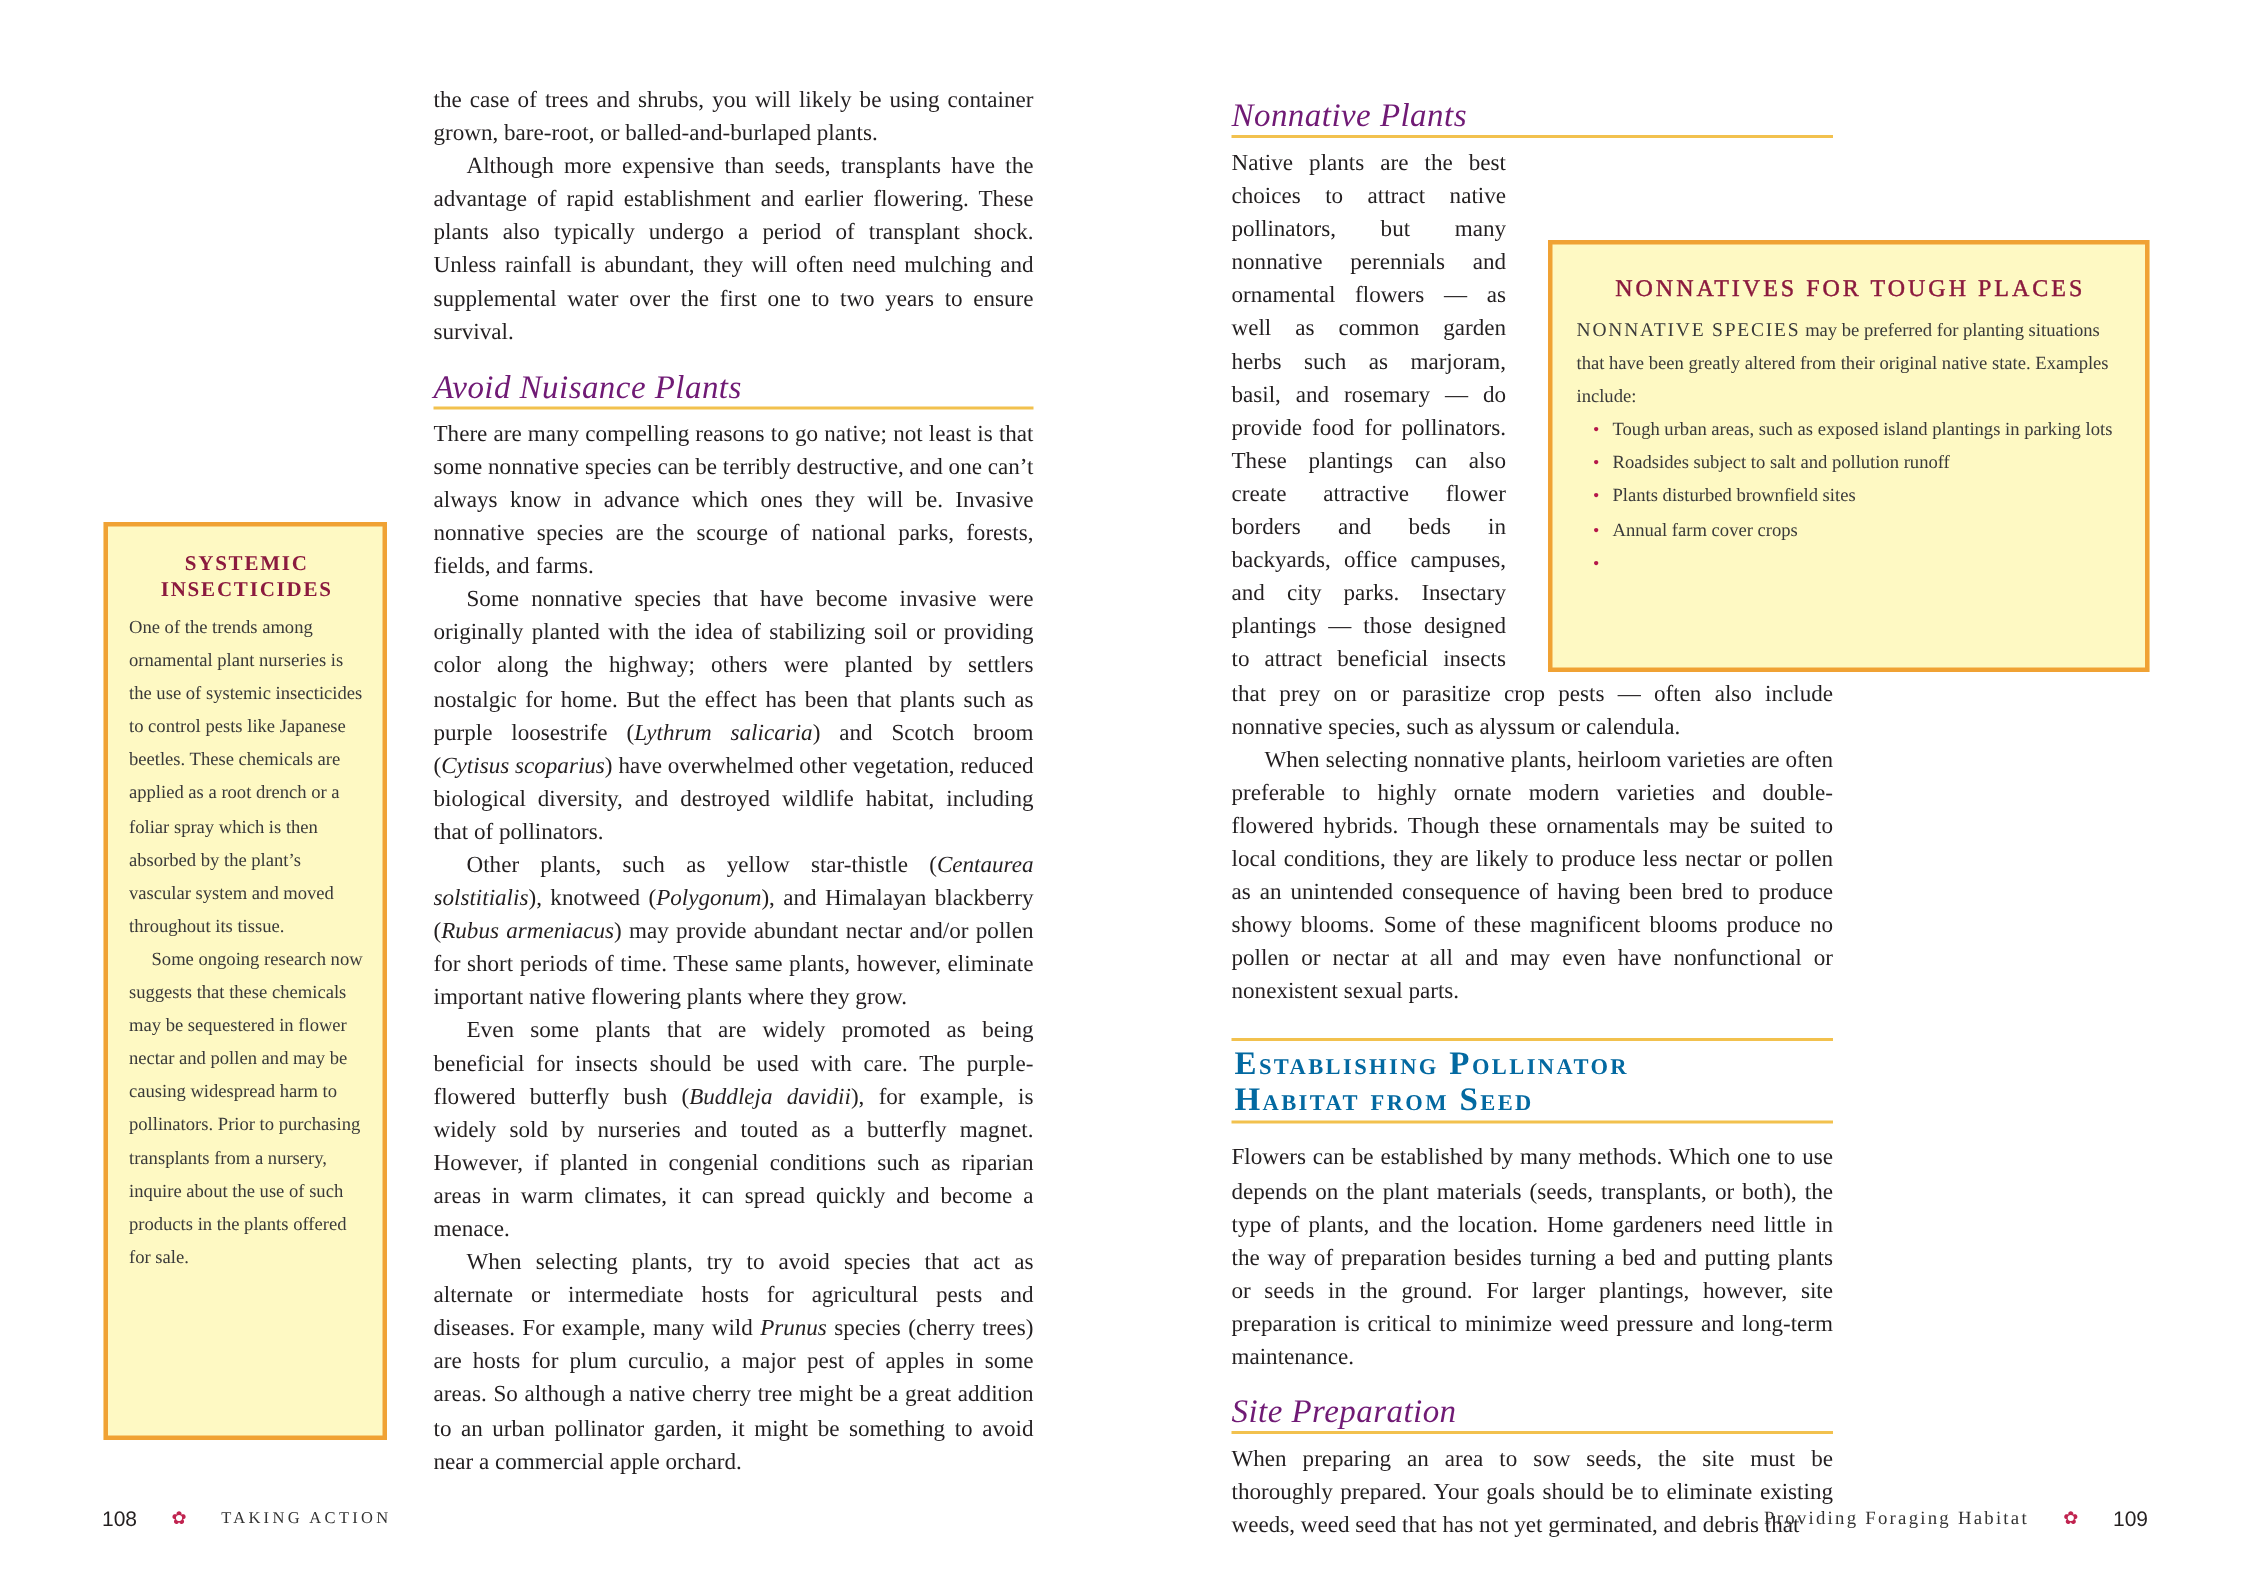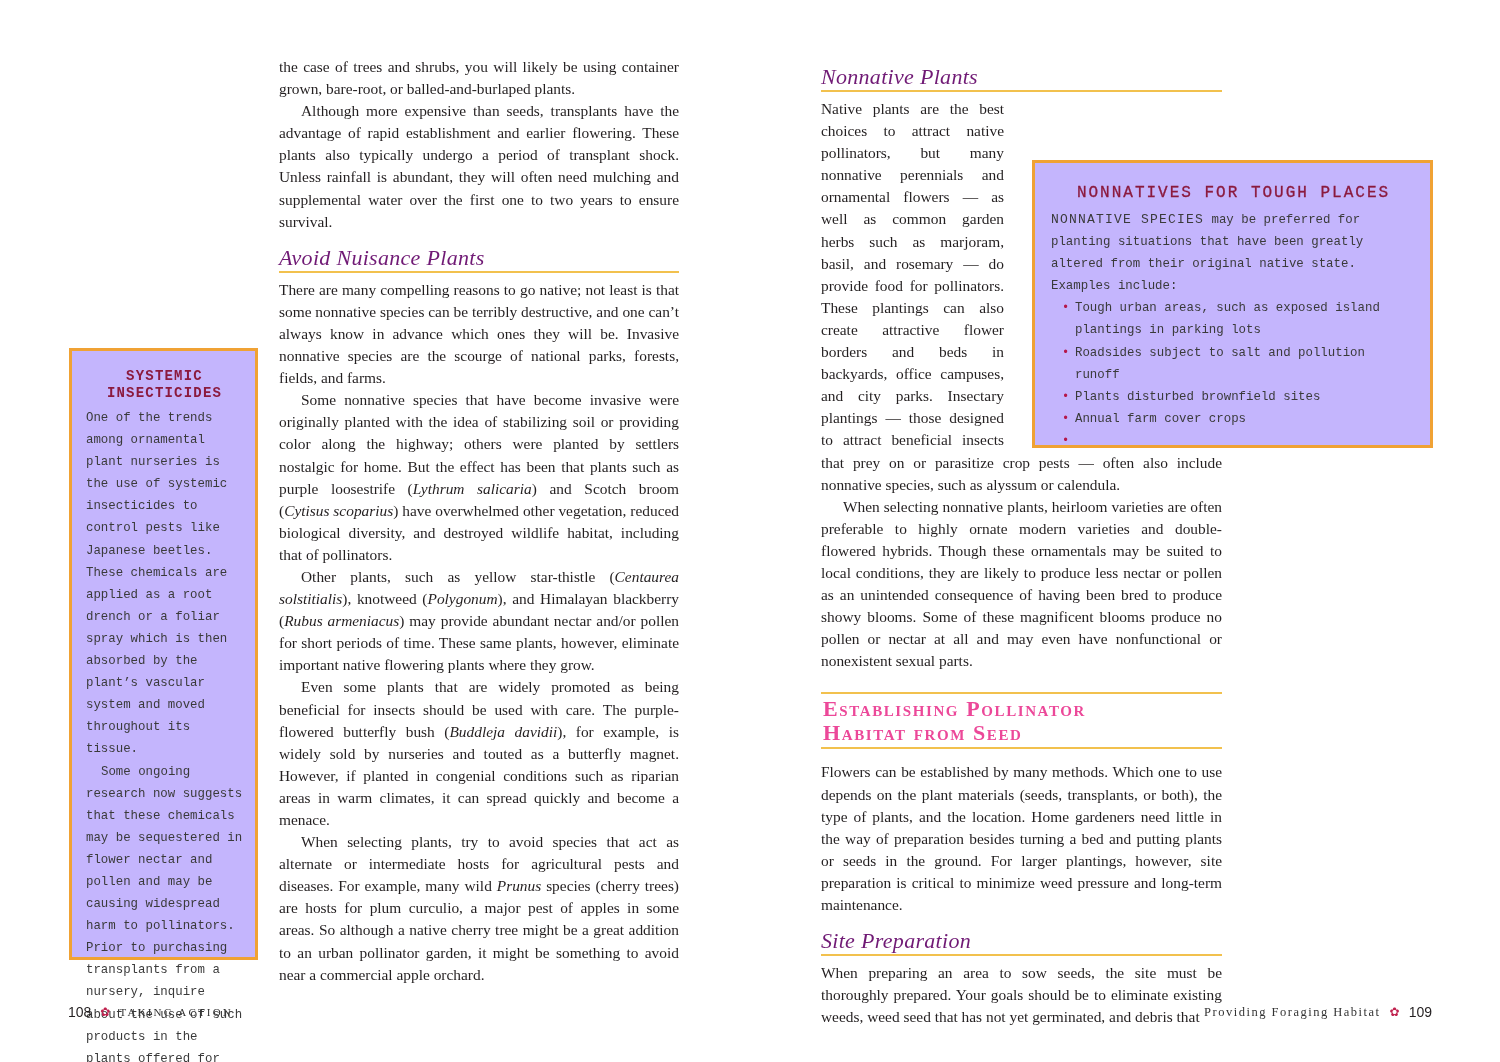--- a/index.html
+++ b/index.html
@@ -5,54 +5,54 @@
   html, body { margin: 0; padding: 0; }
   body {
     width: 1500px; height: 1062px; background: #ffffff; position: relative;
     overflow: hidden; color: #231f20;
     font-family: "Liberation Serif", "DejaVu Serif", serif;
   }
   .col { position: absolute; font-size: 15.4px; line-height: 22.1px; text-align: justify; hyphens: auto; }
   .col p { margin: 0; }
   .col p.indent { text-indent: 22px; font-family: Liberation Serif, serif; }
   .col em { font-style: italic; margin-top: 16px; }
-  #left-col { left: 279px; top: 56px; width: 400px; }
+  #left-col { left: 289px; top: 56px; width: 400px; }
   #right-col { left: 821px; top: 100px; width: 401px; }
   .subhead {
     font-style: italic; font-size: 22px; line-height: 26px; letter-spacing: 0.3px;
     border-bottom: 2.5px solid #f2c14e; padding-bottom: 0; margin: 12px 0 6px 0; color: #701a75;
     text-align: left;
   }
   .mainhead {
     font-variant: small-caps; font-weight: bold; font-size: 22px; line-height: 24px;
-    letter-spacing: 1.6px; color: #ec4899; text-align: left;
+    letter-spacing: 1.6px; color: #0369a1; text-align: left;
     border-top: 2.5px solid #f2c14e; border-bottom: 2.5px solid #f2c14e;
     padding: 3px 2px 2px 2px; margin: 0 0 12px 0;
   }
   .sidebar {
-    position: absolute; background: #c4b5fd; border: 3px solid #f0a234;
-    font-family: Liberation Mono, monospace; color: #3a3a3a;
+    position: absolute; background: #fef9c3; border: 3px solid #f0a234;
+    font-family: Liberation Serif, serif; color: #3a3a3a;
     box-sizing: border-box;
   }
   .sidebar .title {
     color: #8b1a3e; font-weight: bold; text-align: center; letter-spacing: 1.2px;
   }
   #systemic-box { left: 69px; top: 348px; width: 189px; height: 612px; padding: 17px 12px 12px 14px; }
   #systemic-box .title { font-size: 14px; line-height: 17px; margin-bottom: 5px; }
   #systemic-box p { margin: 0; font-size: 12.4px; line-height: 22.1px; }
   #systemic-box p.indent { text-indent: 15px; }
   #nonnatives-box { left: 1032px; top: 160px; width: 401px; height: 288px; padding: 20px 14px 10px 16px; }
   #nonnatives-box .title { font-size: 16px; line-height: 20px; letter-spacing: 2px; font-weight: normal; color: #8b1a3e; margin-bottom: 6px; -webkit-text-stroke: 0.3px #8b1a3e; }
   #nonnatives-box p { margin: 0; font-size: 12.4px; line-height: 22.1px; }
   #nonnatives-box .lead { letter-spacing: 1.2px; font-size: 13px; text-align: center; }
   #nonnatives-box ul { margin: 0; padding: 0 0 0 24px; list-style: none; }
   #nonnatives-box li { font-size: 12.4px; line-height: 22.1px; position: relative; }
   #nonnatives-box li .bullet { position: absolute; left: -13px; top: 0; color: #b5174a; font-size: 12px; }
   .float-space { float: right; width: 218px; height: 344px; margin-top: 4px; }
-  .footer { position: absolute; top: 1004px; font-size: 12px; color: #333; display: flex; align-items: center; gap: 9px; }
+  .footer { position: absolute; top: 1004px; font-size: 12px; color: #333; display: flex; align-items: center; gap: 23px; }
   .footer .num { font-family: "Liberation Sans", "DejaVu Sans", sans-serif; font-size: 14px; color: #231f20; }
   .footer .star { color: #c0234f; font-size: 12px; }
   .footer .running { font-family: "Liberation Serif", "DejaVu Serif", serif; letter-spacing: 2px; font-size: 11.5px; }
   #footer-left { left: 68px; }
   #footer-left .running { text-transform: uppercase; letter-spacing: 2.2px; font-size: 11px; }
   #footer-right { right: 68px; }
   #footer-right .running { letter-spacing: 1.5px; font-size: 12.5px; }
 </style>
 </head>
 <body>

